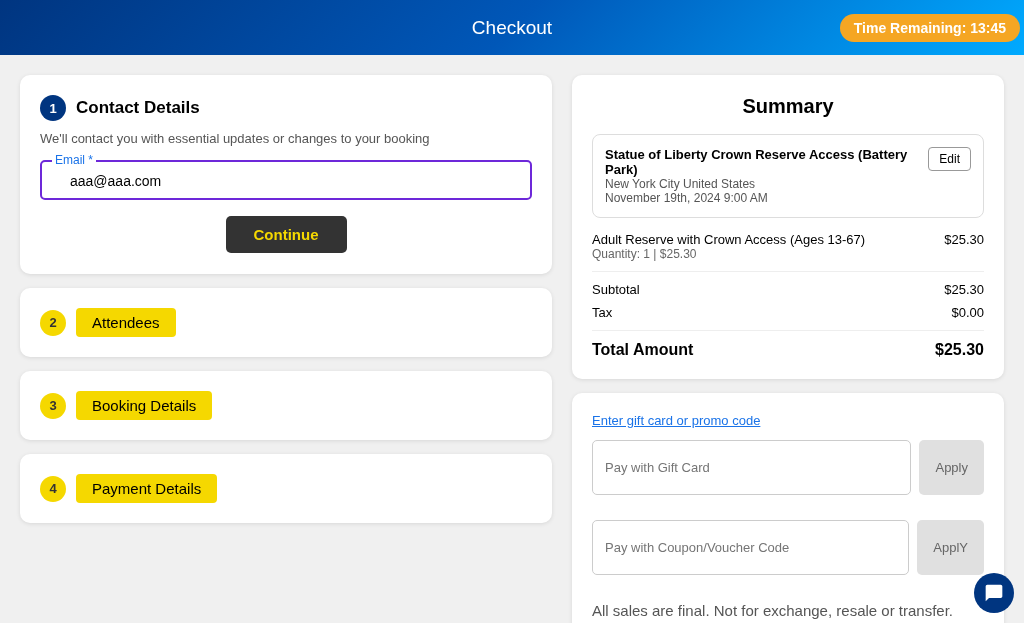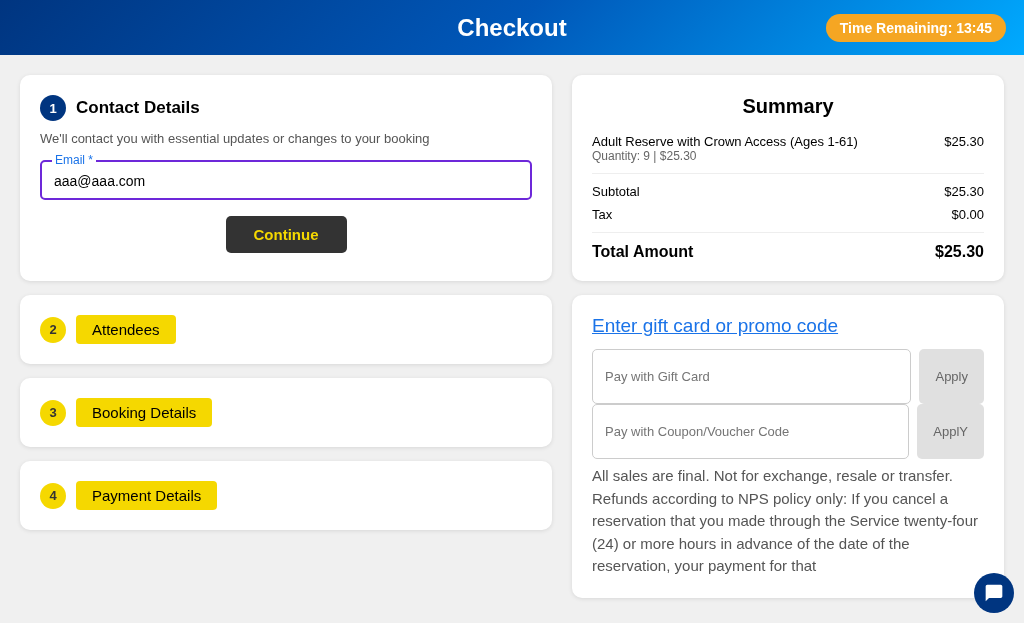--- a/index.html
+++ b/index.html
@@ -9,26 +9,26 @@
     .header {
       background: linear-gradient(135deg, #003580 0%, #0057b8 50%, #00aaff 100%);
       height: 55px;
       display: flex;
       align-items: center;
       justify-content: center;
       position: relative;
     }
     .header-title {
       color: white;
-      font-size: 24px;
-      font-weight: bold;
+      font-size: 19px;
+      font-weight: normal;
     }
     .timer-badge {
       position: absolute;
-      right: 18px;
+      right: 4px;
       background: #f5a623;
       color: white;
       font-weight: bold;
       font-size: 14px;
       padding: 6px 14px;
       border-radius: 20px;
     }
 
     
     .main-content {
@@ -101,25 +101,26 @@
       font-size: 12px;
       color: #1a73e8;
       padding: 0 3px;
     }
     .email-input {
       border: none;
       outline: none;
       font-size: 14px;
       width: 100%;
       background: transparent;
+      margin-left: 16px;
     }
 
     .continue-btn {
       display: block;
-      margin: 8px auto;
+      margin: 1px auto;
       background: #333;
       color: #f5d800;
       border: none;
       padding: 10px 28px;
       border-radius: 5px;
       font-size: 15px;
       font-weight: bold;
       cursor: pointer;
     }
 
@@ -198,32 +199,32 @@
 
     .total-row {
       display: flex;
       justify-content: space-between;
       font-size: 16px;
       font-weight: bold;
       margin-top: 8px;
     }
 
     .promo-link {
-      font-size: 19px;
+      font-size: 13px;
       color: #1a73e8;
       text-decoration: underline;
       cursor: pointer;
       margin-bottom: 12px;
       display: block;
     }
 
     .promo-row {
       display: flex;
       gap: 8px;
-      margin-bottom: 0;
+      margin-bottom: 25px;
     }
     .promo-input {
       flex: 1;
       border: 1px solid #ccc;
       border-radius: 5px;
       padding: 9px 12px;
       font-size: 13px;
       color: #999;
       outline: none;
     }
@@ -315,25 +316,33 @@
       </div>
     </div>
 
   </div>
 
   <div class="right-panel">
     <div class="summary-card">
 
       <div class="summary-title">Summary</div>
 
+      <div class="booking-item">
+        <div class="booking-info">
+          <div class="booking-name">Statue of Liberty Crown Reserve Access (Battery Park)</div>
+          <div class="booking-location">New York City United States</div>
+          <div class="booking-date">November 19th, 2024 9:00 AM</div>
+        </div>
+        <button class="edit-btn">Edit</button>
+      </div>
 
       <div class="line-item">
         <div>
-          <div>Adult Reserve with Crown Access (Ages 1-61)</div>
-          <div style="font-size:12px;color:#666;">Quantity: 9 | $25.30</div>
+          <div>Adult Reserve with Crown Access (Ages 13-67)</div>
+          <div style="font-size:12px;color:#666;">Quantity: 1 | $25.30</div>
         </div>
         <div class="item-price">$25.30</div>
       </div>
 
       <hr class="divider">
 
       <div class="line-item">
         <span>Subtotal</span>
         <span>$25.30</span>
       </div>

